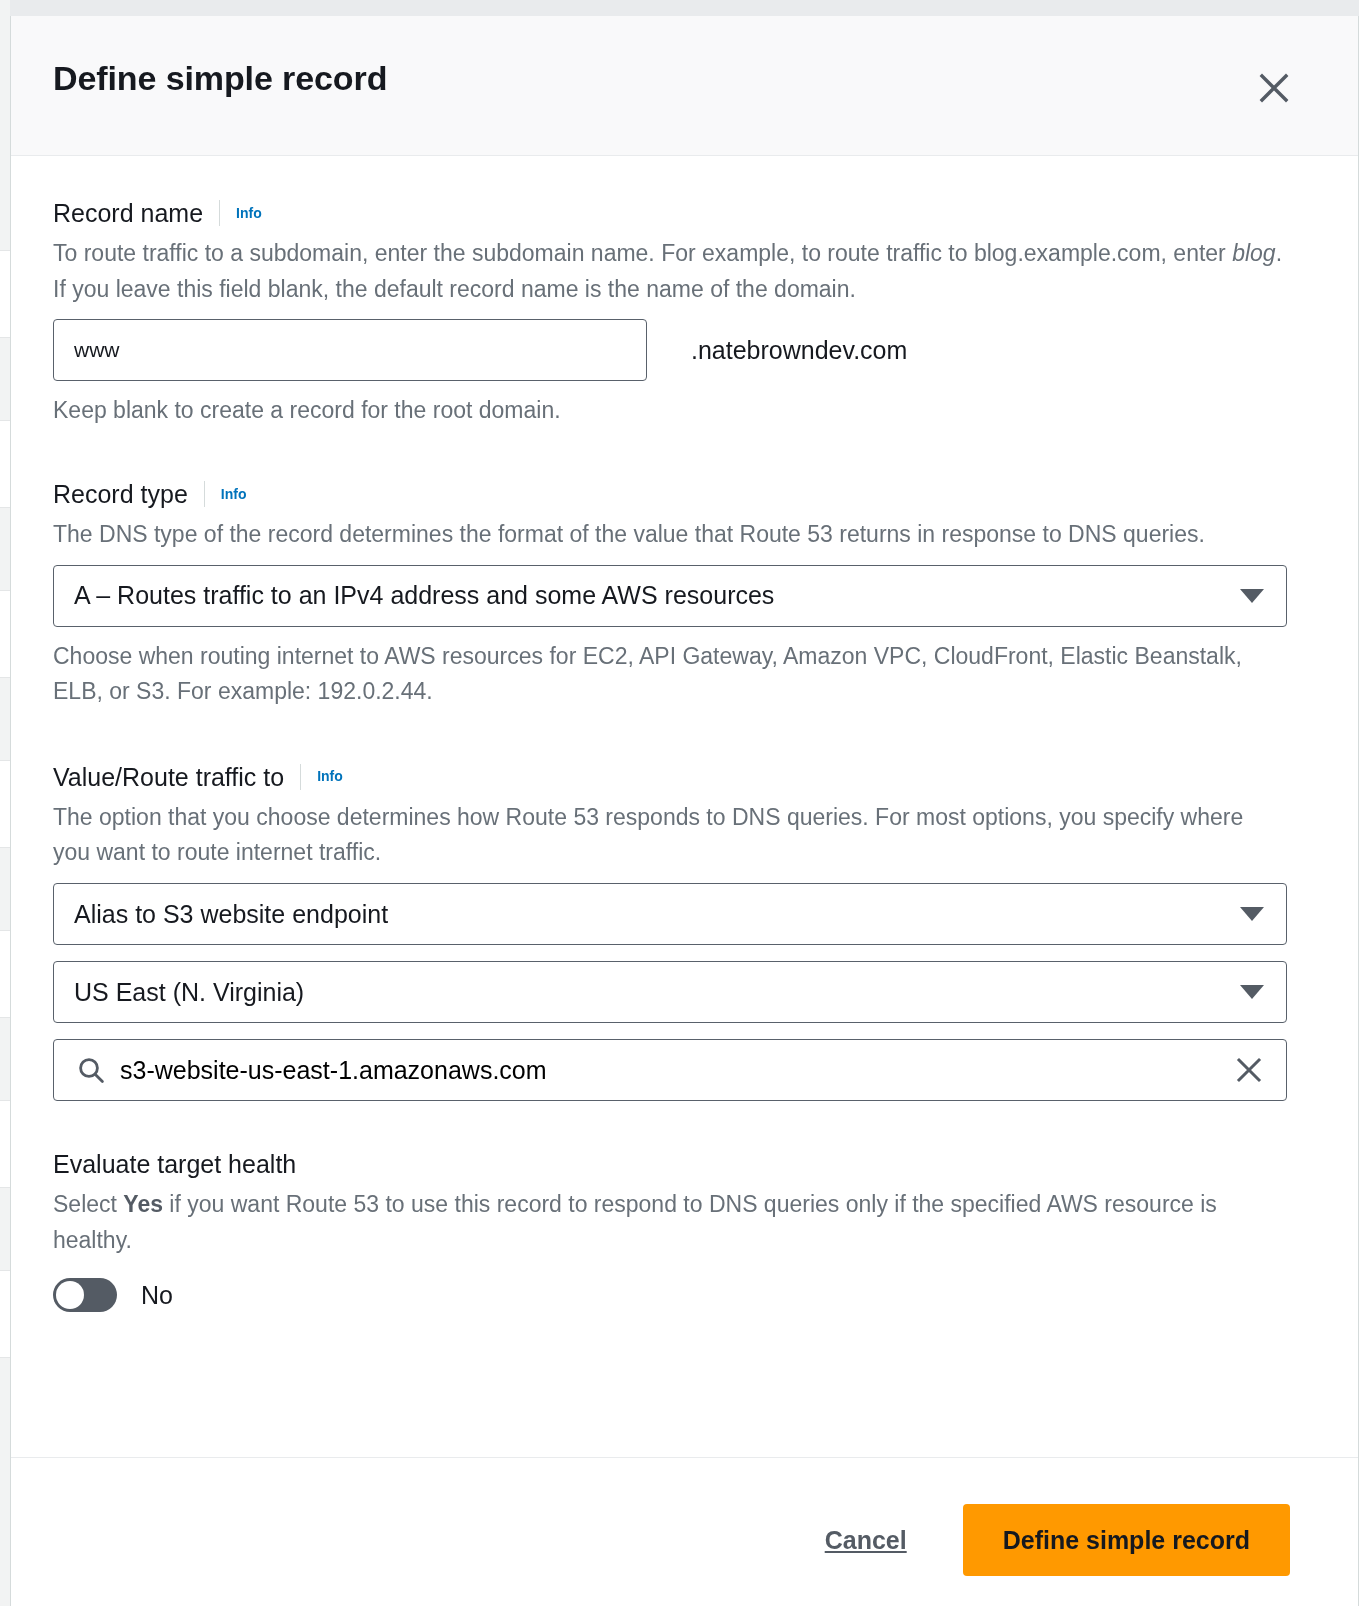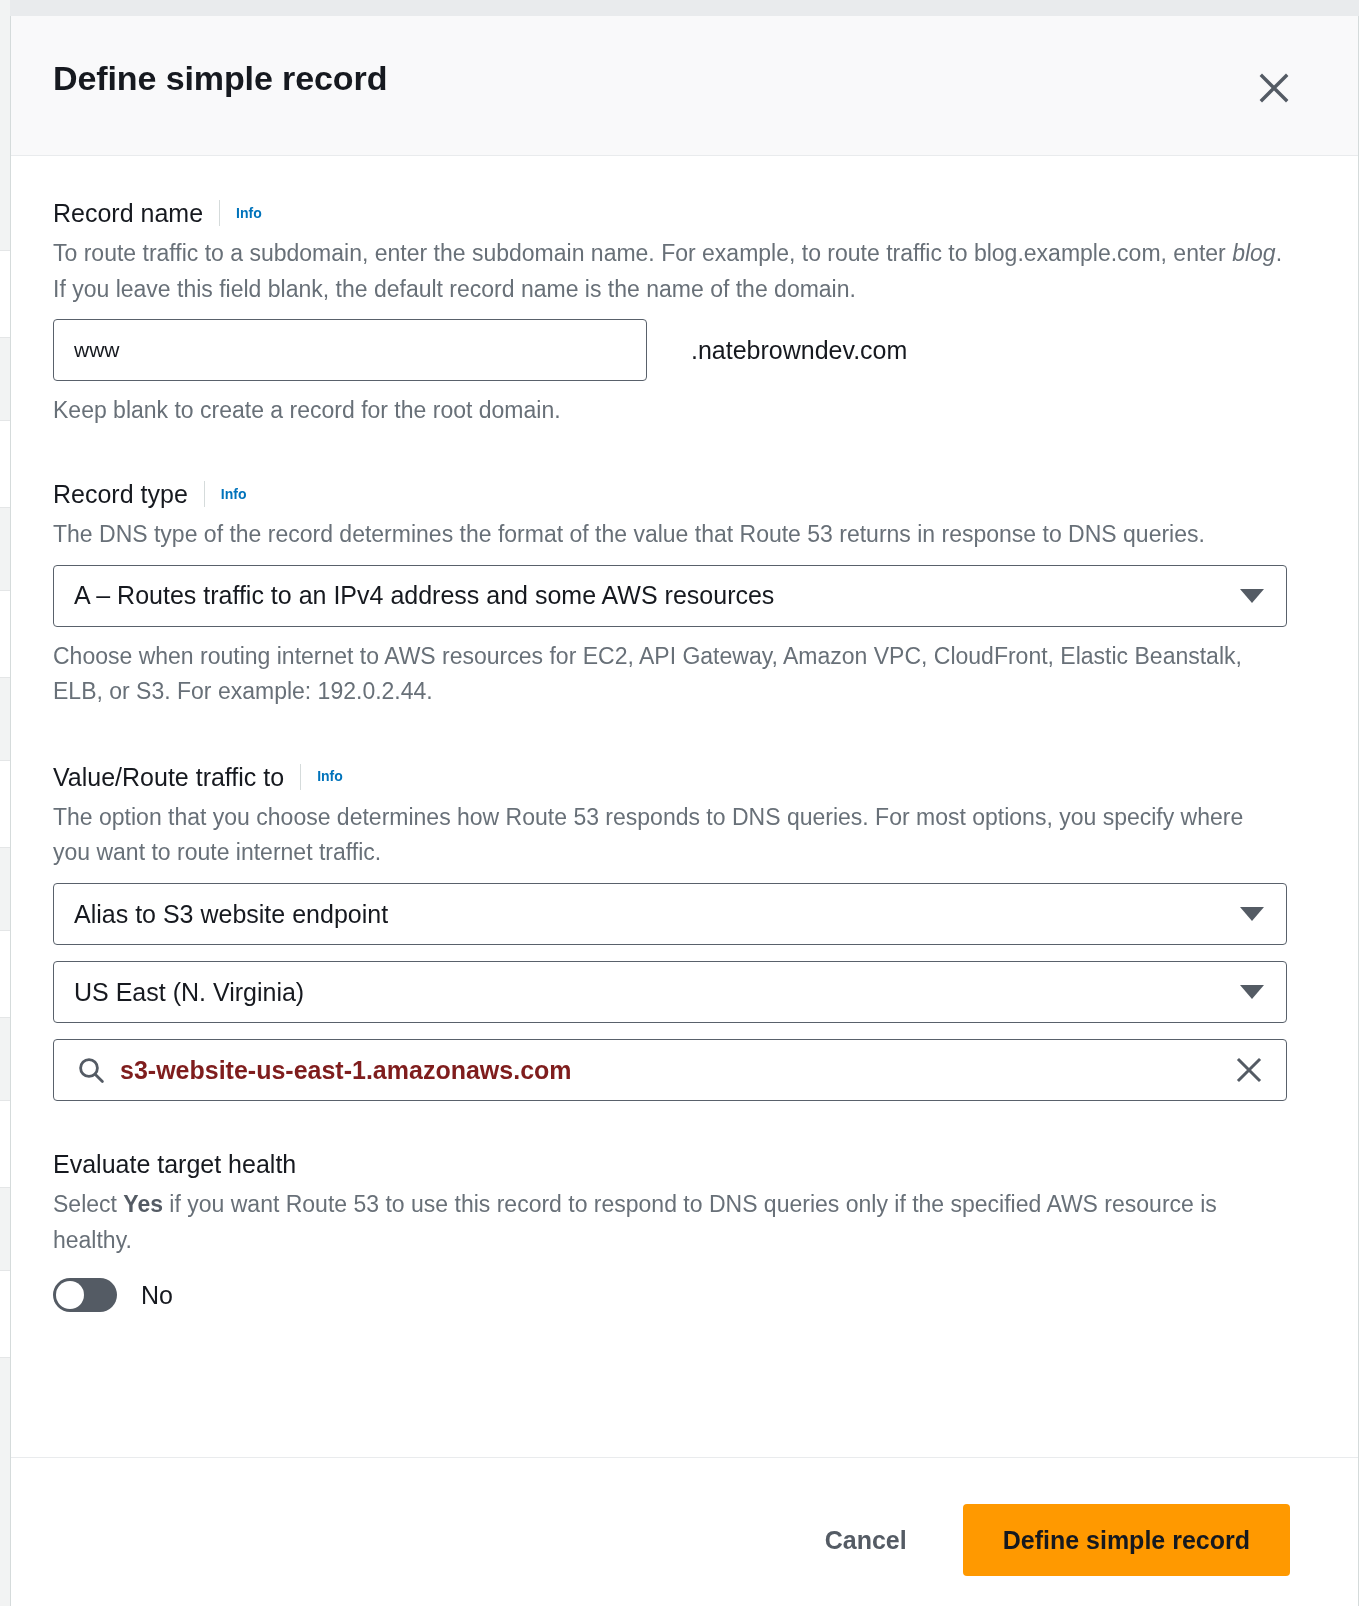--- a/index.html
+++ b/index.html
@@ -214,27 +214,26 @@
   }
   .search-icon {
     position: absolute;
     left: 22px;
     top: 50%;
     transform: translateY(-50%);
     display: flex;
   }
   .search-value {
     font-size: 25px;
-    color: #7f1d1d;
+    color: #000000;
     padding-left: 66px;
     padding-right: 70px;
     white-space: nowrap;
     overflow: hidden;
     text-overflow: ellipsis;
-    font-weight: bold;
   }
   .clear-icon {
     position: absolute;
     right: 22px;
     top: 50%;
     transform: translateY(-50%);
     cursor: pointer;
     display: flex;
   }
 
@@ -283,20 +282,21 @@
   }
   .cancel-button {
     font-family: "Liberation Sans", sans-serif;
     font-size: 25px;
     font-weight: 700;
     color: #545b64;
     background: transparent;
     border: none;
     padding: 16px 24px;
     cursor: pointer;
+    text-decoration: underline;
   }
   .primary-button {
     font-family: "Liberation Sans", sans-serif;
     font-size: 25px;
     font-weight: 700;
     color: #16191f;
     background: #ff9900;
     border: none;
     border-radius: 4px;
     padding: 0 40px;

